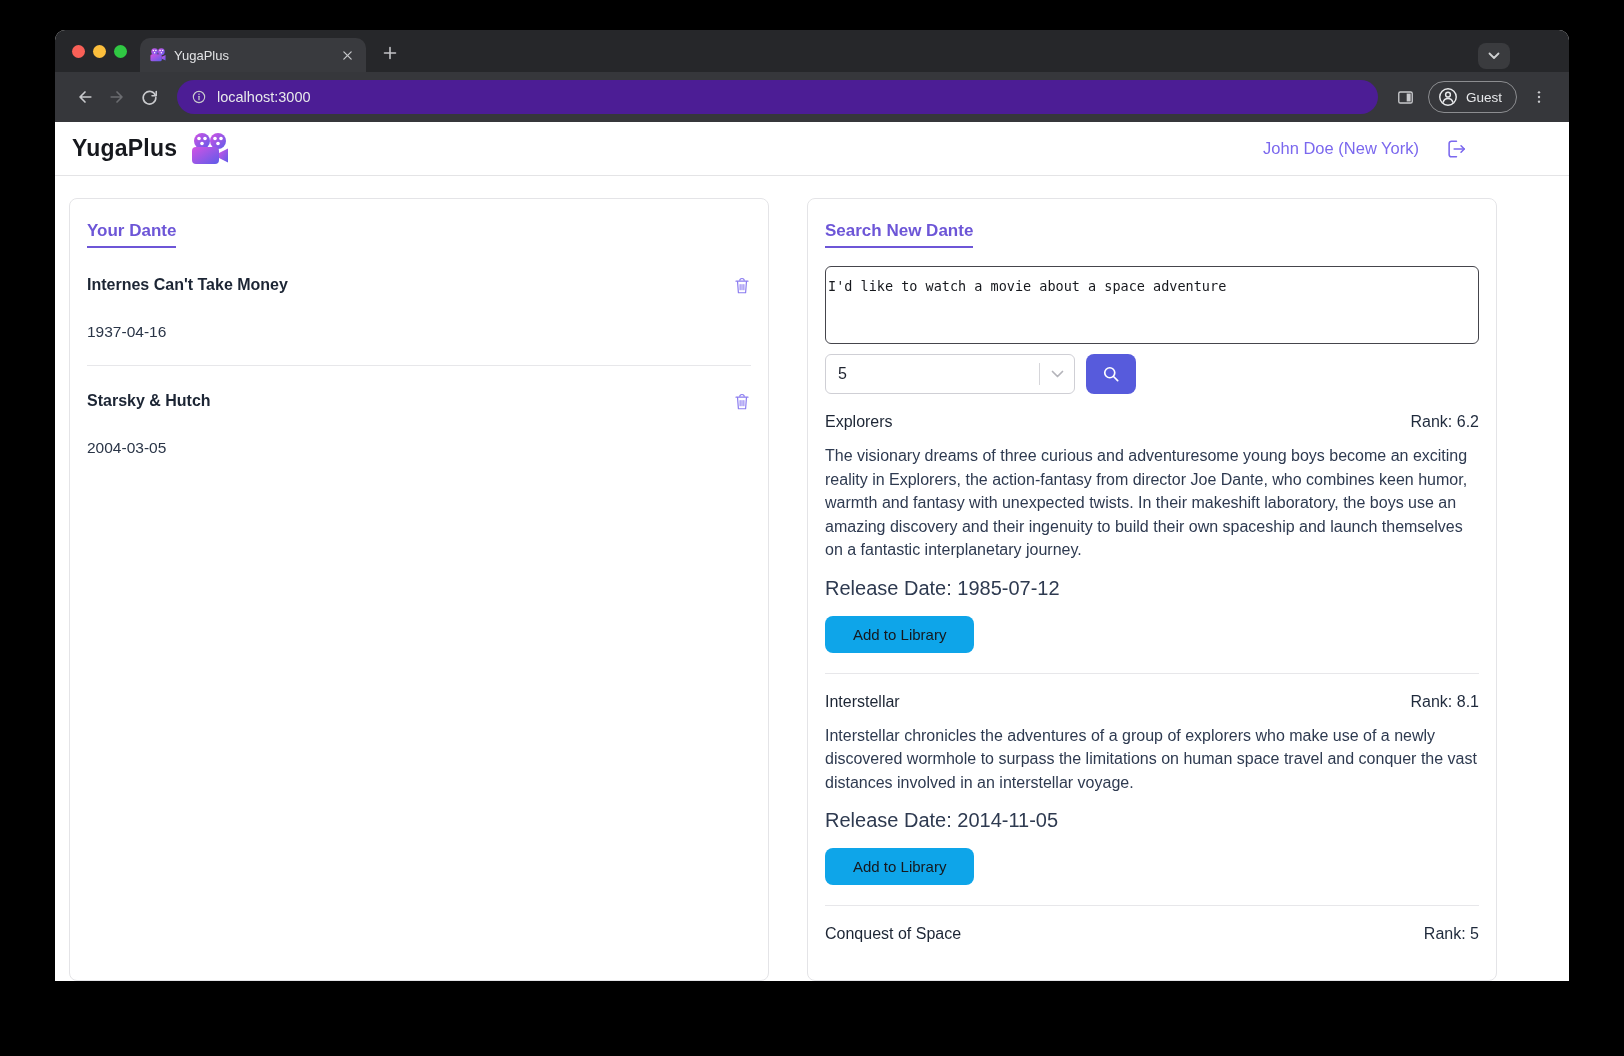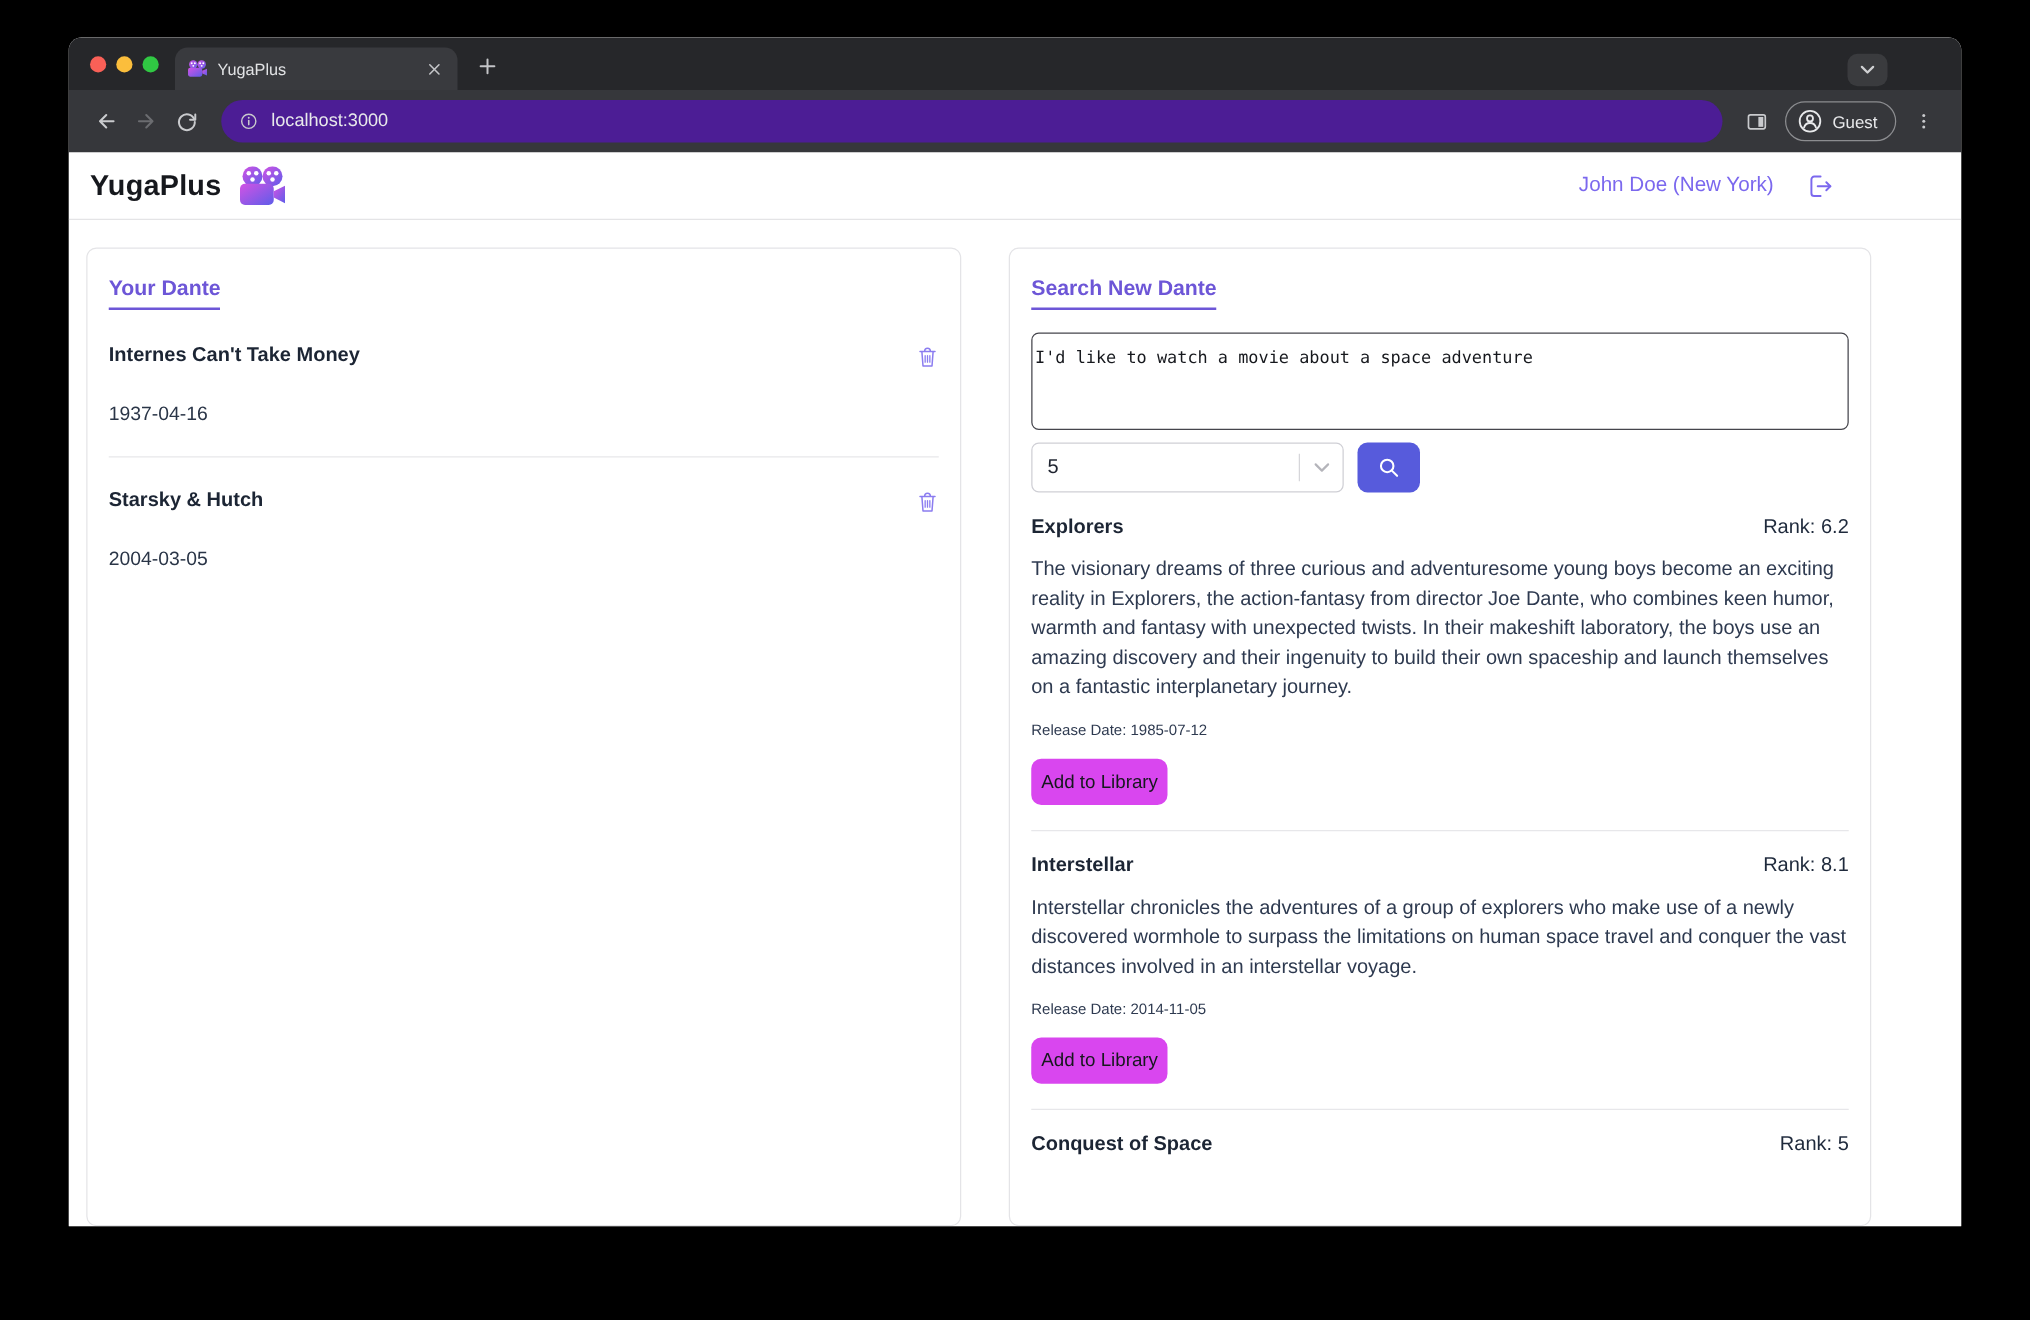--- a/index.html
+++ b/index.html
@@ -71,25 +71,25 @@
   .select .val { flex:1; }
   .select .divider { width:1px; height:22px; background:#d6d6da; }
   .select .chev { width:34px; display:flex; justify-content:center; }
   .search-btn { width:50px; height:40px; background:#575bdc; border:none; border-radius:8px;
                 display:flex; align-items:center; justify-content:center; cursor:pointer; }
 
   
   .result { padding:19px 0 20px; border-bottom:1px solid #e7e7ea; }
   .result.last { border-bottom:none; }
   .result-head { display:flex; justify-content:space-between; align-items:baseline; font-size:16px; }
-  .result-title { font-weight:700; color:#1c2534;text-align:right; }
+  .result-title { font-weight:400; color:#1c2534;text-align:right; }
   .result-rank { color:#1f2a3c; }
   .result-desc { margin-top:13px; font-size:16px; line-height:23.5px; color:#2e3a50; }
-  .result-release { margin-top:15px; font-size:12px; color:#2e3a50; }
-  .add-btn { margin-top:16px; background:#d946ef; border:none; border-radius:8px; padding:10px 8px;
+  .result-release { margin-top:15px; font-size:20px; color:#2e3a50; }
+  .add-btn { margin-top:16px; background:#0ea5e9; border:none; border-radius:8px; padding:10px 28px;
              font-size:15px; color:#16181d; cursor:pointer; font-family:"Liberation Sans", sans-serif;text-align:right; }
 </style>
 </head>
 <body>
 
 <div class="stage">
   <div class="window">
 
     <div class="tabstrip">
       <div class="traffic">

